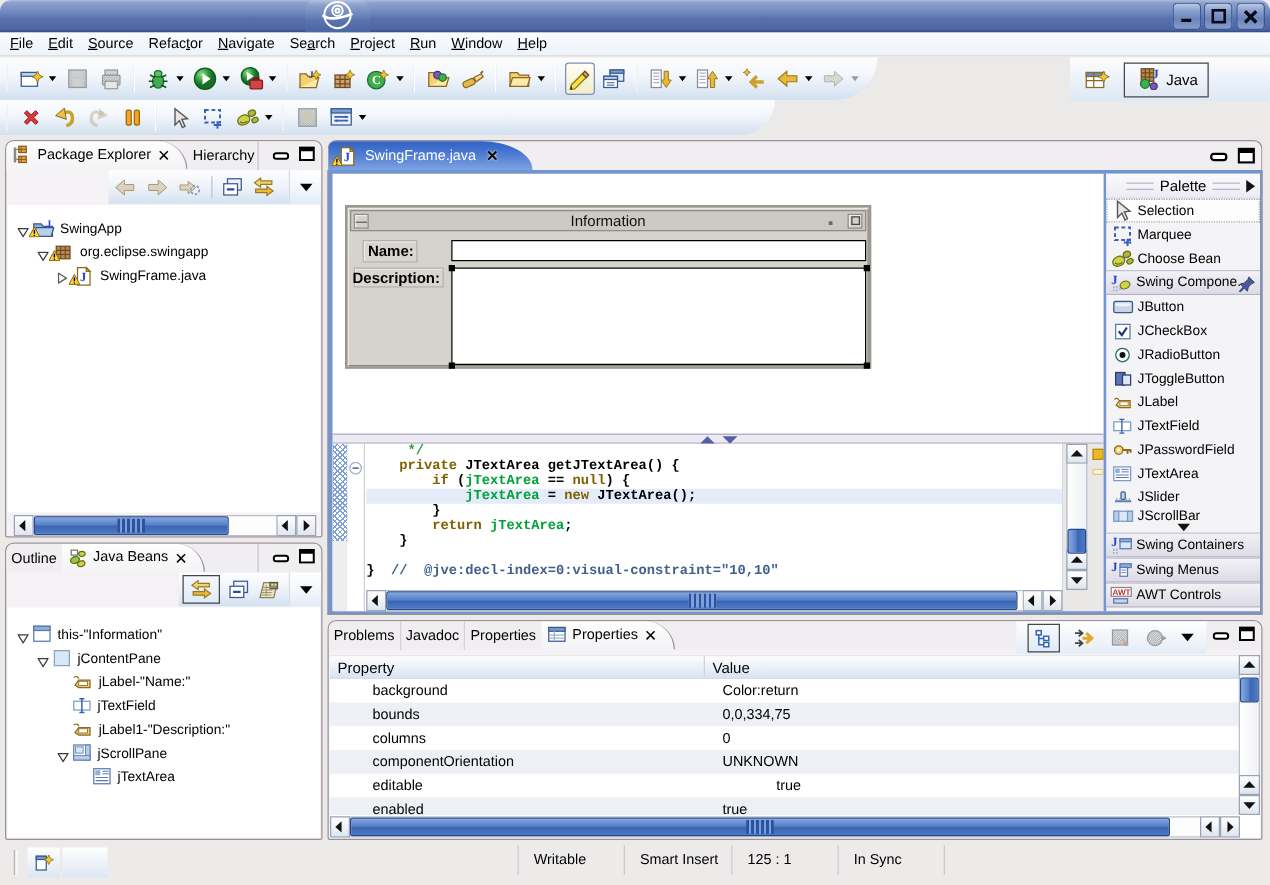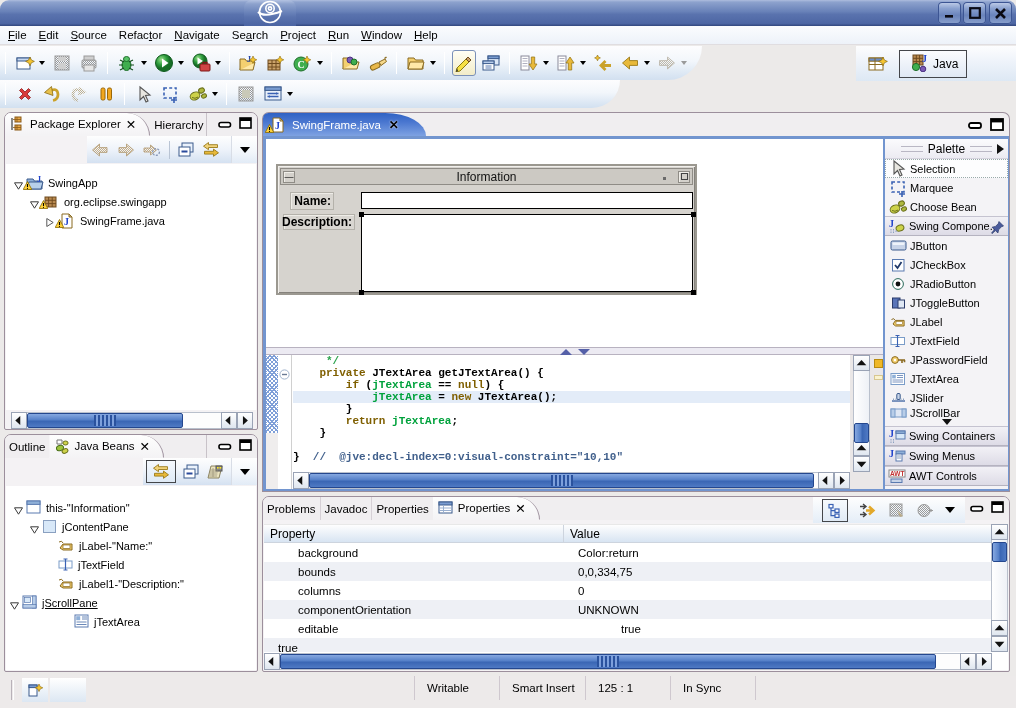--- a/index.html
+++ b/index.html
@@ -841,21 +841,21 @@
             <span style="display: inline-flex;">
               <svg width="17" height="15" viewBox="0 0 17 15">
                 <path d="M2 10 l3 -4 h9 v6 h-9 z" fill="#f4d070" stroke="#8a6a20"></path>
                 <rect x="5" y="7" width="7" height="3.4" fill="#fff" stroke="#8a6a20" stroke-width=".7"></rect>
                 <path d="M1 4 q3 -2 4 1" fill="none" stroke="#8a6a20"></path>
               </svg>
             </span>
           </span>
           <span class="tlabel">jLabel1-"Description:"</span>
         </div>
-        <div class="trow" style=" text-decoration: underline;">
+        <div class="trow" style="padding-left: 36px;">
           <span class="tw">
             <span class="arrow-open"><svg width="9" height="8" viewBox="0 0 9 8">
                 <path d="M0.5 0.8 h8 L4.5 7.2 z" fill="#fcfcfc" stroke="#3a3a3a" stroke-width="1"></path>
               </svg></span>
           </span>
           <span class="ticon" style="position: relative;">
             <span style="display: inline-flex;">
               <svg width="16" height="15" viewBox="0 0 16 15">
                 <rect x="1" y="1" width="13" height="12" fill="#fff" stroke="#5a7ab0"></rect>
                 <rect x="10.5" y="1" width="3.5" height="12" fill="#b8cde8" stroke="#5a7ab0" stroke-width=".7"></rect>
@@ -1319,20 +1319,21 @@
           </div>
           <div class="prow alt">
             <span class="c1" style="width:300px">componentOrientation</span>
             <span>UNKNOWN</span>
           </div>
           <div class="prow">
             <span class="c1" style="width:343px">editable</span>
             <span>true</span>
           </div>
           <div class="prow alt">
+            <span class="c1" style="width:300px">enabled</span>
             <span>true</span>
           </div>
         </div>
         <div class="sb-v" id="props-sbv" style="right: 0px; top: 0px; bottom: 18px;">
           <span class="sb-btn">
             <svg class="arr" width="17" height="15" viewBox="0 0 17 17">
               <path d="M3 10.5 L8.5 4.5 L14 10.5 z" fill="#111"></path>
             </svg>
           </span>
           <span class="sb-track-v">

